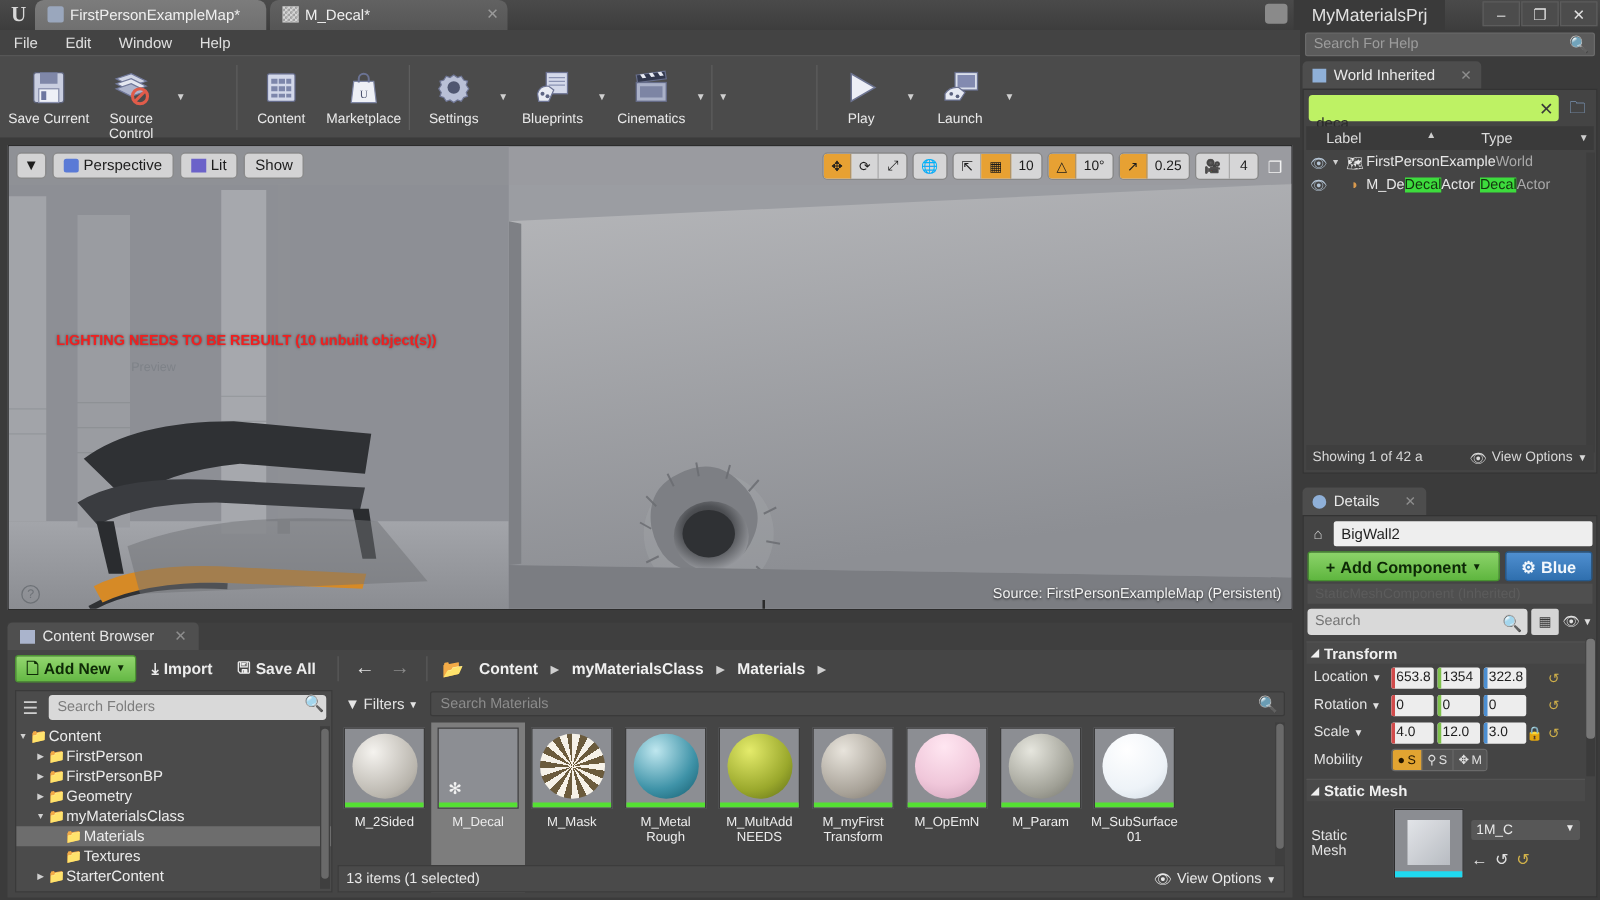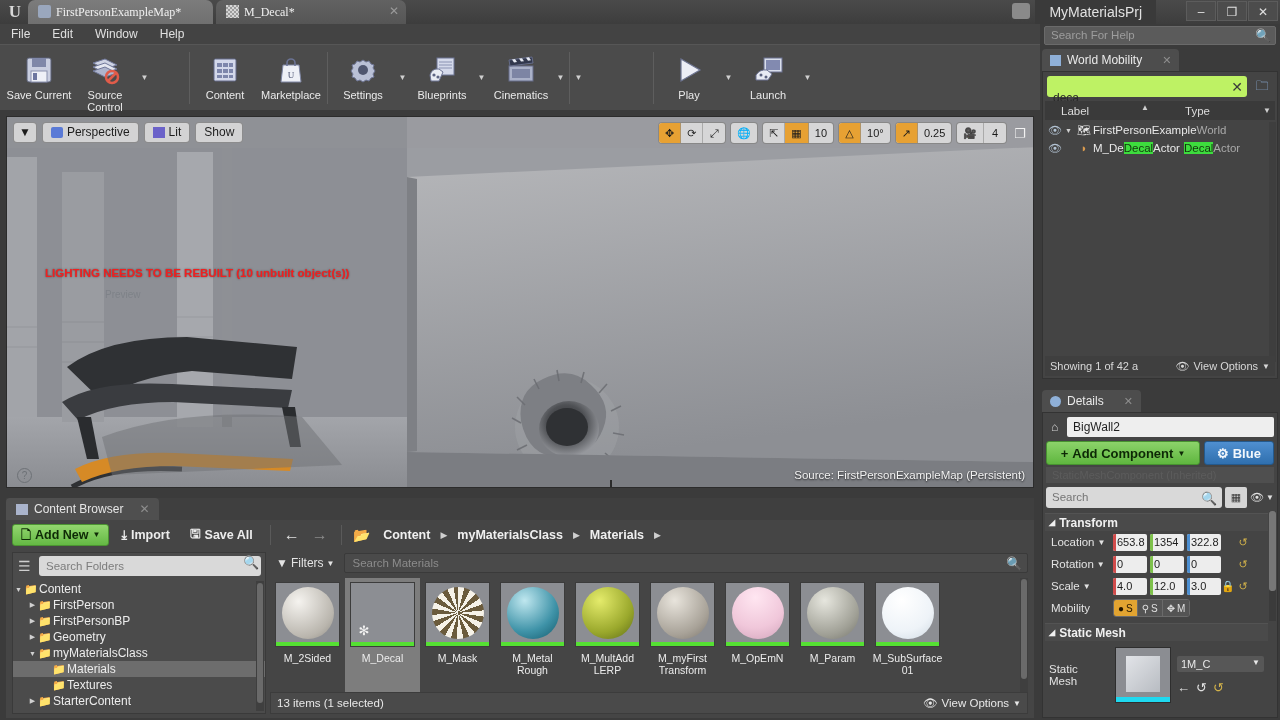--- a/index.html
+++ b/index.html
@@ -22,21 +22,21 @@
   .ue-logo {
     position: absolute; left: 4px; top: 2px; width: 22px; height: 20px;
     color: #d8d8d8; font-size: 17px; text-align: center; line-height: 20px;
     font-family: "Liberation Serif", serif; font-weight: bold;
   }
   .tab-main {
     position: absolute; top: 0; height: 36px;
     background: linear-gradient(#6e6e6e, #5a5a5a);
     border-radius: 7px 7px 0 0;
     padding: 0 14px 0 10px; line-height: 24px;
-    color: #f0f0f0; font-size: 12px; white-space: nowrap; font-family: Liberation Serif, serif;
+    color: #f0f0f0; font-size: 12px; white-space: nowrap;
   }
   .tab-main.active { background: linear-gradient(#7c7c7c,#6a6a6a); }
   .tab-close {
     position: absolute; right: 5px; top: 4px; width: 14px; height: 14px;
     color: #9a9a9a; font-size: 12px; line-height: 14px; text-align: center;
   }
   .tab-ico { display:inline-block; width: 13px; height: 13px; vertical-align: -2px; margin-right: 5px; }
   .checker {
     background-image:
       linear-gradient(45deg,#9c9c9c 25%,transparent 25%,transparent 75%,#9c9c9c 75%),
@@ -757,21 +757,21 @@
               <div class="sphere" style="background:radial-gradient(circle at 34% 26%, #bfe7ef, #3f93a8 60%, #12596b);"></div>
               <div class="greenbar"></div>
             </div>
             <div class="asset-label">M_Metal Rough</div>
           </div>
           <div class="asset">
             <div class="thumb">
               <div class="sphere" style="background:radial-gradient(circle at 34% 26%, #e4eb6b, #9aa82c 62%, #5c6a16);"></div>
               <div class="greenbar"></div>
             </div>
-            <div class="asset-label">M_MultAdd LERP</div>
+            <div class="asset-label">M_MultAdd NEEDS</div>
           </div>
           <div class="asset">
             <div class="thumb">
               <div class="sphere" style="background:radial-gradient(circle at 34% 26%, #e8e4dc, #a8a298 66%, #7b756c);"></div>
               <div class="greenbar"></div>
             </div>
             <div class="asset-label">M_myFirst Transform</div>
           </div>
           <div class="asset">
             <div class="thumb">
@@ -814,21 +814,21 @@
   <div class="right">
 
     <div class="help-search">
       <span>Search For Help</span>
       <span class="mg">🔍</span>
     </div>
 
     <div class="outliner">
       <div class="panel-tab">
         <span style="width:11px;height:11px;background:#8fb0d8;display:inline-block;"></span>
-        <span>World Mobility</span>
+        <span>World Inherited</span>
         <span class="x">✕</span>
       </div>
       <div class="outliner-body">
         <div class="ol-search-row">
           <div class="ol-input">
             <span>deca</span>
             <span class="clr">✕</span>
           </div>
           <div class="ol-addbtn">🗀</div>
         </div>

